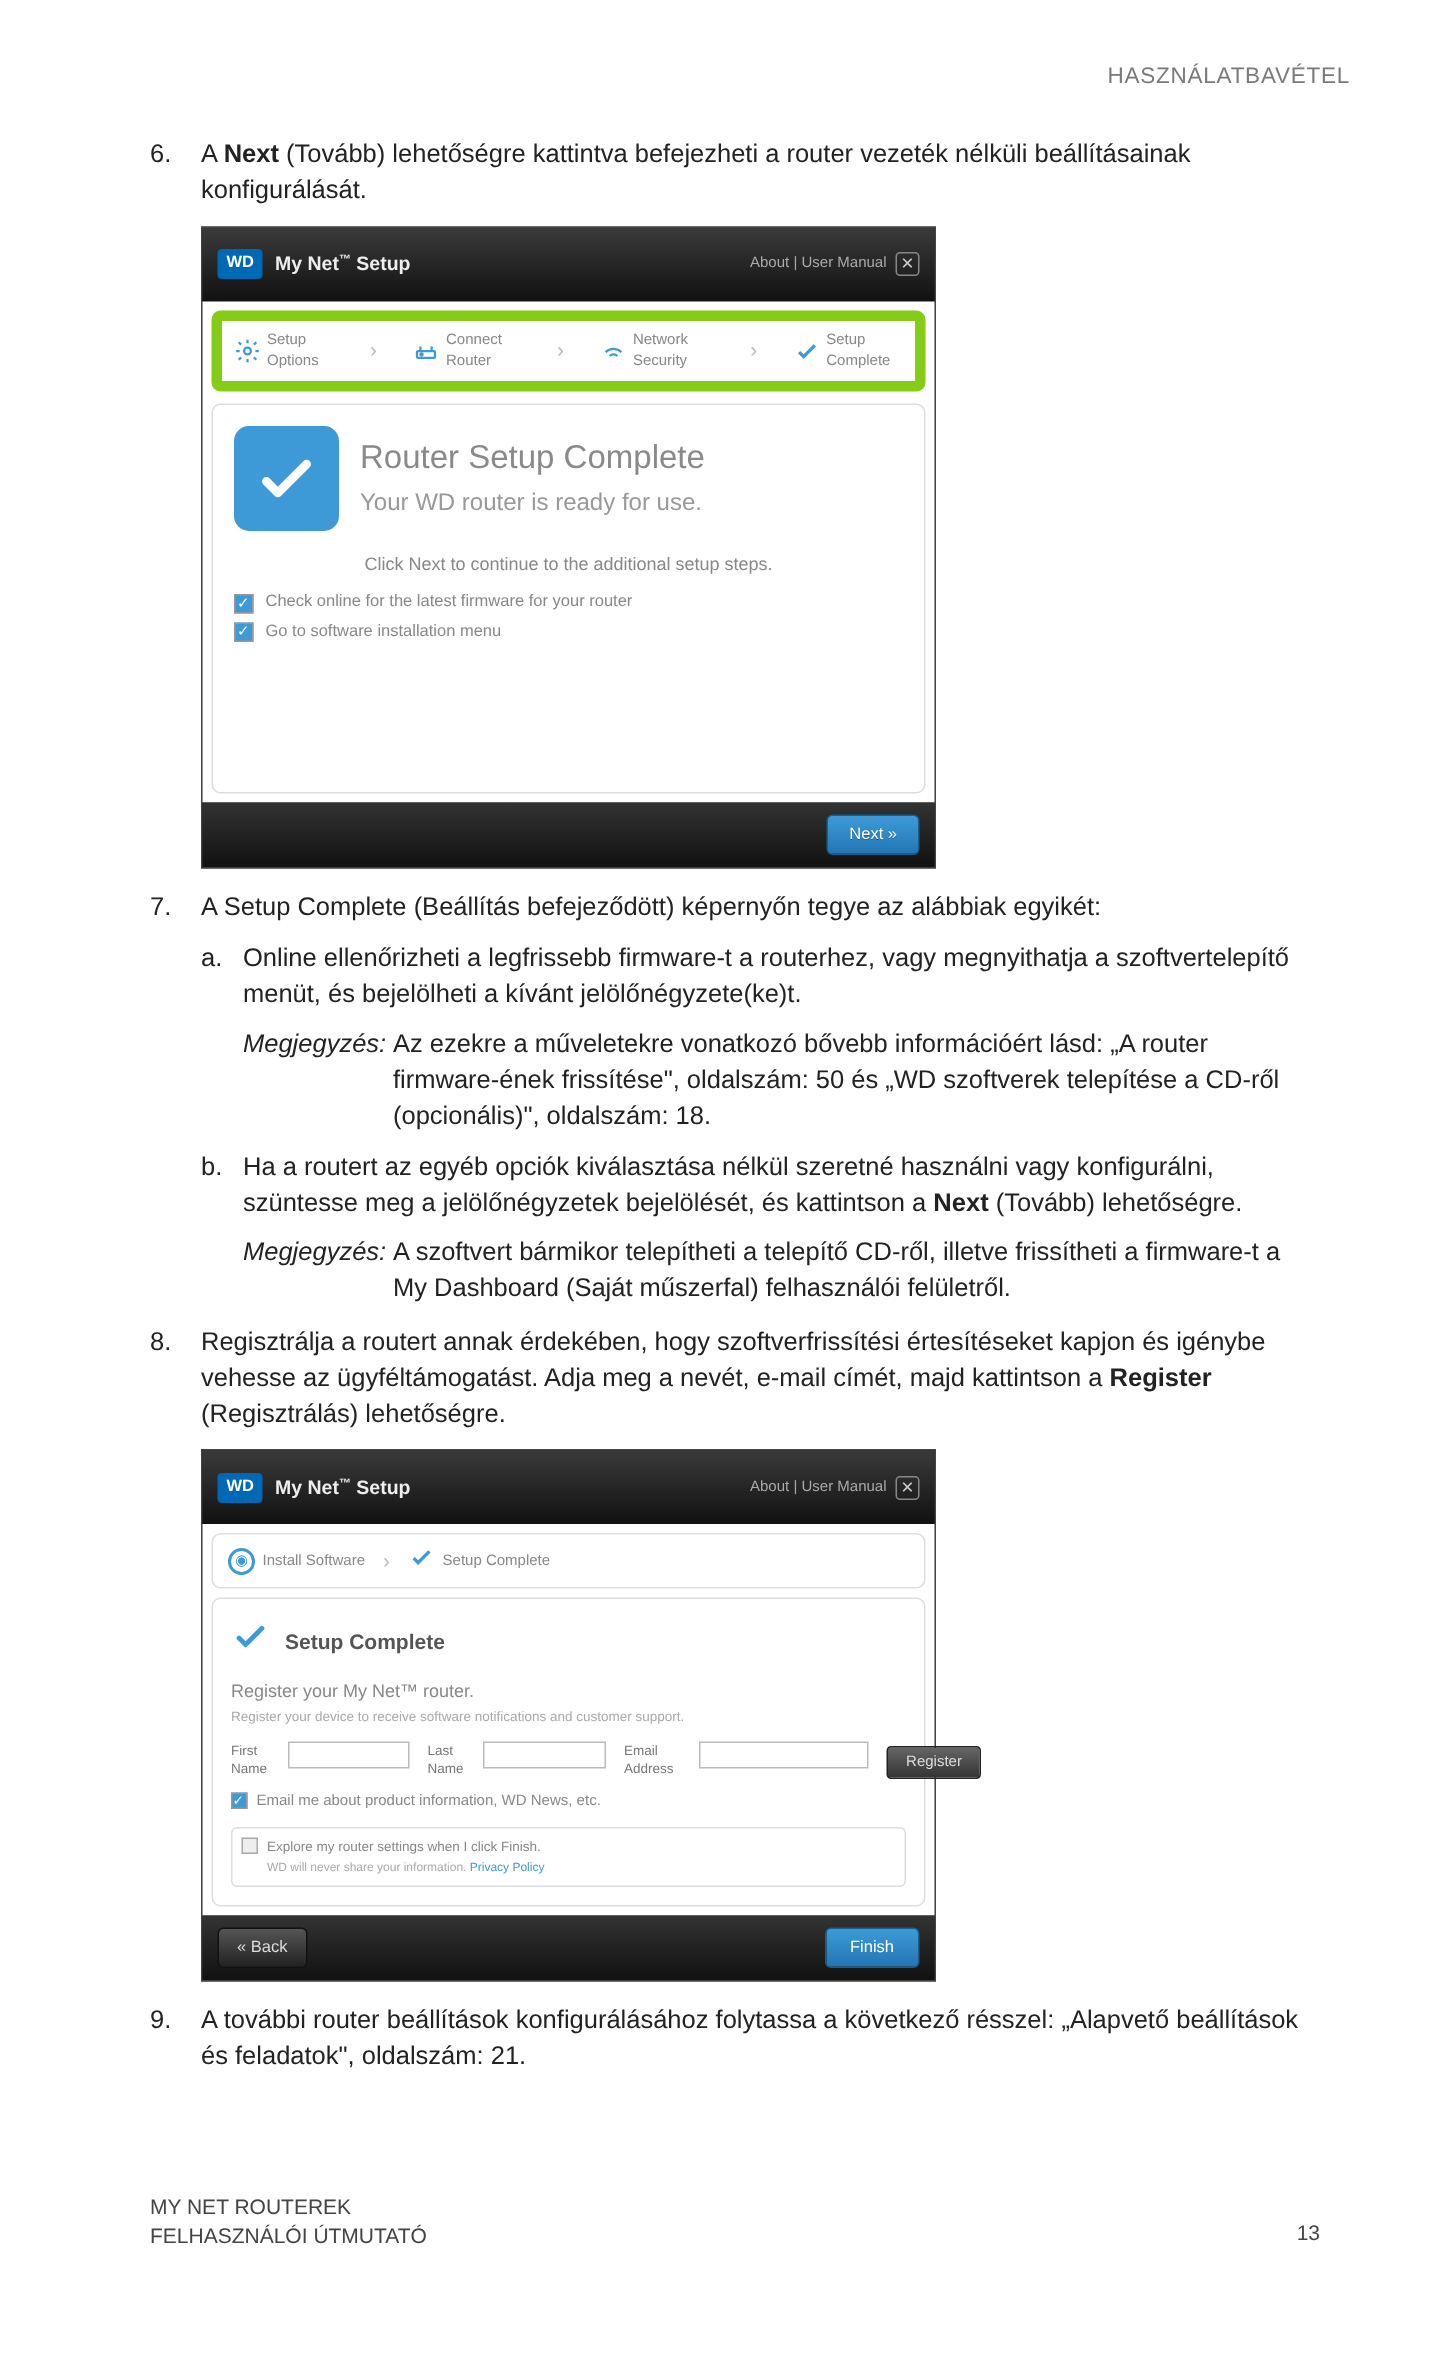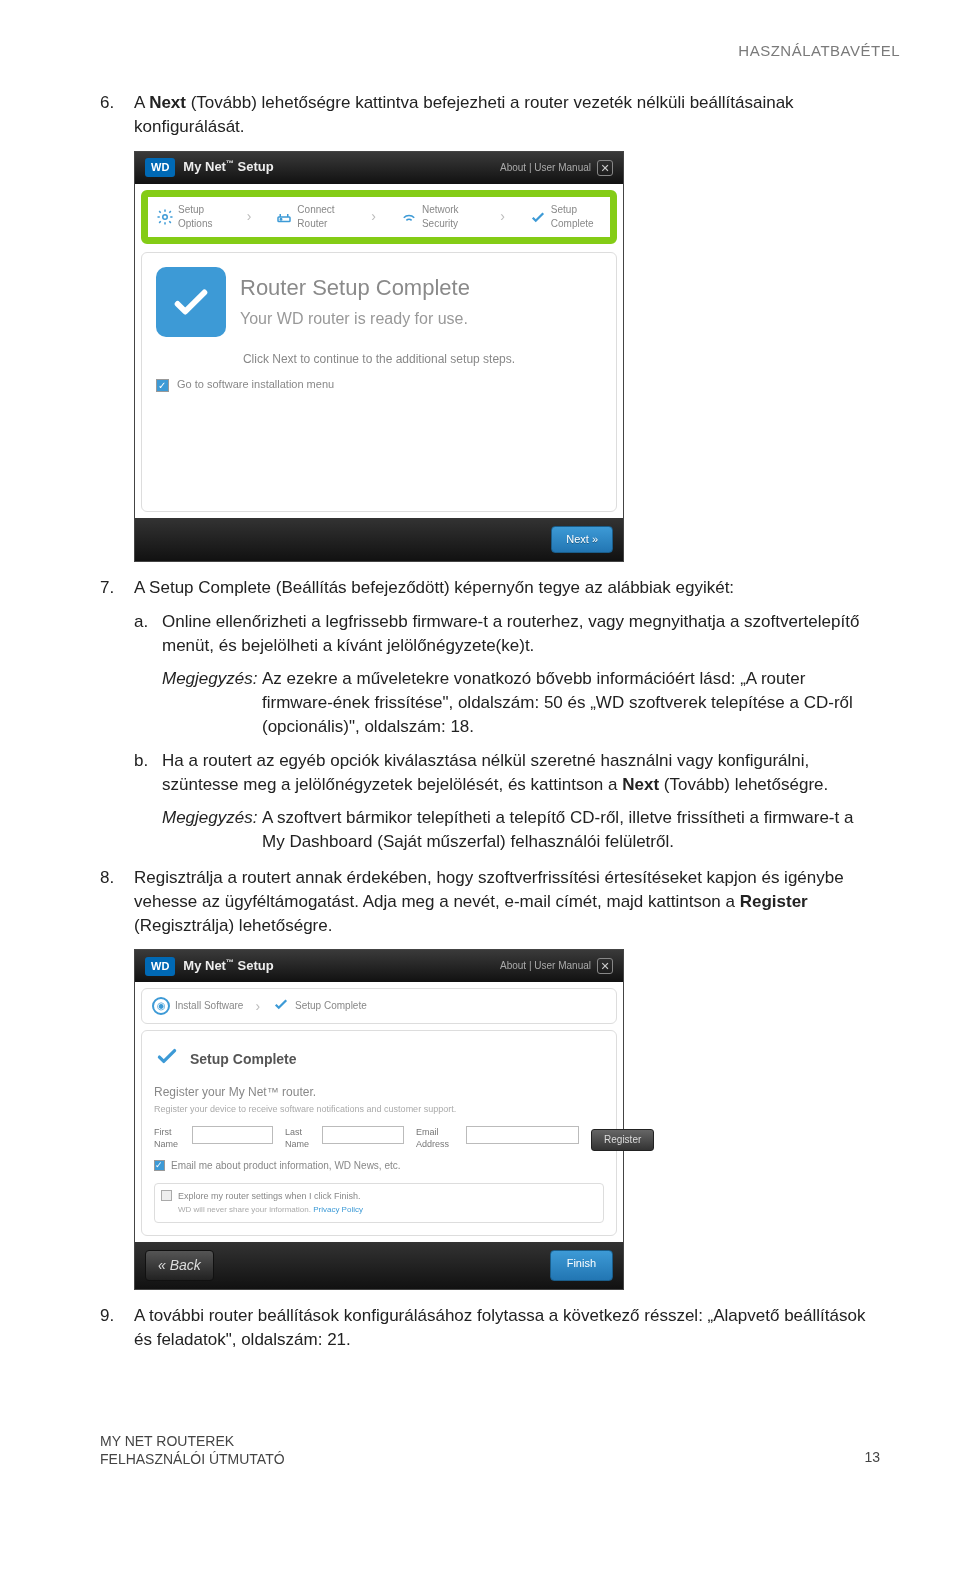--- a/index.html
+++ b/index.html
@@ -50,21 +50,21 @@
   }
   .footer-left { line-height: 1.3; }
 
   
   .shot1 {
     width: 490px;
     background: #222;
   }
   .shot-bar {
     background: linear-gradient(#3a3a3a,#111);
-    height: 32px;
+    height: 49px;
     display: flex;
     align-items: center;
     padding: 0 10px;
     color: #ddd;
     font-size: 12px;
   }
   .wd-logo {
     background: #0069b5;
     color: #fff;
     font-weight: bold;
@@ -165,21 +165,21 @@
   .btn-reg{background:linear-gradient(#666,#333);color:#ddd;font-size:10px;padding:3px 12px;border-radius:3px;border:1px solid #222;}
   .chk2-line{display:flex;align-items:center;gap:6px;font-size:10px;color:#888;margin-bottom:10px;}
   .chk2{width:11px;height:11px;border:1px solid #999;background:#3d9ad6;position:relative;}
   .chk2::after{content:"✓";color:#fff;font-size:9px;position:absolute;top:-2px;left:0;}
   .explore-box{border:1px solid #ddd;border-radius:4px;padding:6px;font-size:9px;color:#888;}
   .explore-row{display:flex;align-items:flex-start;gap:6px;}
   .chk3{width:11px;height:11px;border:1px solid #aaa;background:#eee;}
   .explore-desc{color:#aaa;font-size:8px;margin-top:2px;margin-left:17px;}
   .explore-desc .pp{color:#3d9ad6;}
   .shot-footer2{background:linear-gradient(#333,#111);padding:8px 10px;display:flex;justify-content:space-between;}
-  .btn-back{background:linear-gradient(#555,#222);color:#ddd;font-size:14px;padding:5px 12px;border-radius:4px;border:1px solid #111;font-style:italic;}
+  .btn-back{background:linear-gradient(#555,#222);color:#ddd;font-size:11px;padding:5px 12px;border-radius:4px;border:1px solid #111;}
   .btn-finish{background:linear-gradient(#3d9ad6,#2276b3);color:#fff;font-size:11px;padding:5px 16px;border-radius:4px;border:1px solid #1a5d8a;}
 </style>
 </head>
 <body>
 
 <div class="header-right">HASZNÁLATBAVÉTEL</div>
 
 <div class="step">
   <div class="step-row">
     <div class="step-num">6.</div>
@@ -248,20 +248,24 @@
             </svg>
         </div>
         <div>
           <div class="complete-title">Router Setup Complete</div>
           <div class="complete-sub">Your WD router is ready for use.</div>
         </div>
       </div>
       <div class="click-next">Click Next to continue to the additional setup steps.</div>
       <div class="chk-line">
         <span class="chk"></span>
+        <span>Check online for the latest firmware for your router</span>
+      </div>
+      <div class="chk-line">
+        <span class="chk"></span>
         <span>Go to software installation menu</span>
       </div>
     </div>
   </div>
   <div class="shot-footer">
     <span class="btn-next">Next »</span>
   </div>
 </div>
 
 <div class="step">
@@ -291,21 +295,21 @@
       <div class="note-body">A szoftvert bármikor telepítheti a telepítő CD-ről, illetve frissítheti a firmware-t a My Dashboard (Saját műszerfal) felhasználói felületről.</div>
     </div>
   </div>
     </div>
 </div>
 
 <div class="step">
   <div class="step-row">
     <div class="step-num">8.</div>
     <div class="step-body">
-      <span>Regisztrálja a routert annak érdekében, hogy szoftverfrissítési értesítéseket kapjon és igénybe vehesse az ügyféltámogatást. Adja meg a nevét, e-mail címét, majd kattintson a </span><b>Register</b><span> (Regisztrálja) lehetőségre.</span>
+      <span>Regisztrálja a routert annak érdekében, hogy szoftverfrissítési értesítéseket kapjon és igénybe vehesse az ügyféltámogatást. Adja meg a nevét, e-mail címét, majd kattintson a </span><b>Register</b><span> (Regisztrálás) lehetőségre.</span>
     </div>
   </div>
 </div>
 
 <div class="screenshot shot2">
   <div class="shot-bar">
     <span class="wd-logo">WD</span>
     <span class="shot-bar-title">
       <span>My Net</span><span class="sup">™</span><span> Setup</span>
     </span>

